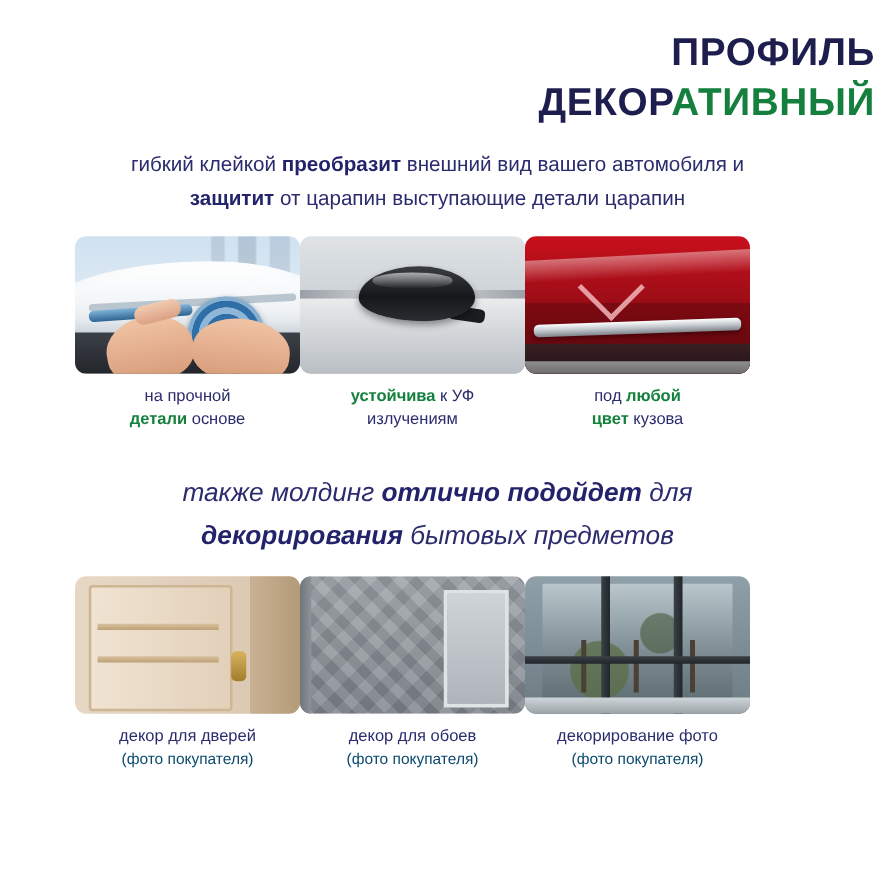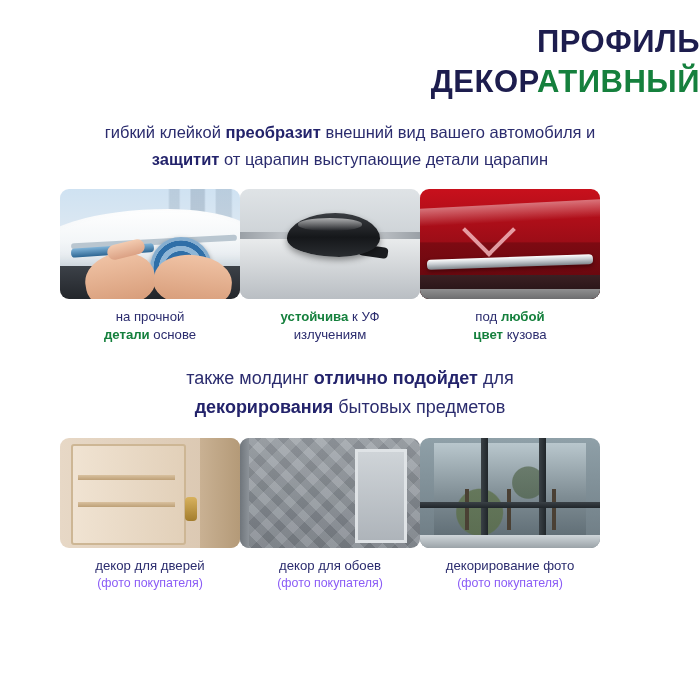--- a/index.html
+++ b/index.html
@@ -74,32 +74,33 @@
   .caption {
     margin-top: 9px;
     text-align: center;
     font-size: 13.2px;
     line-height: 1.38;
     color: #2b2c6e;
   }
   .caption b { color: #15803d; }
   .caption .sub {
     display: block;
-    color: #8b5cf6;
+    color: #0c4a6e;
     font-size: 12.4px;
   }
 
   
   .mid-heading {
-    margin: 20px auto 0;
+    margin: 34px auto 0;
     width: 560px;
     text-align: center;
-    font-size: 18px;
+    font-size: 21px;
     line-height: 1.6;
     color: #2b2c6e;
+    font-style: italic;
   }
   .mid-heading b { color: #23236b; }
 
   
 
   
   .img-molding { background: linear-gradient(#cfe2f2 0%, #dfe9f2 46%, #e9e6e2 47%, #ded9d4 100%); }
   .img-molding .sky-build {
     position: absolute; left: 0; top: 0; width: 100%; height: 46%;
     background:

